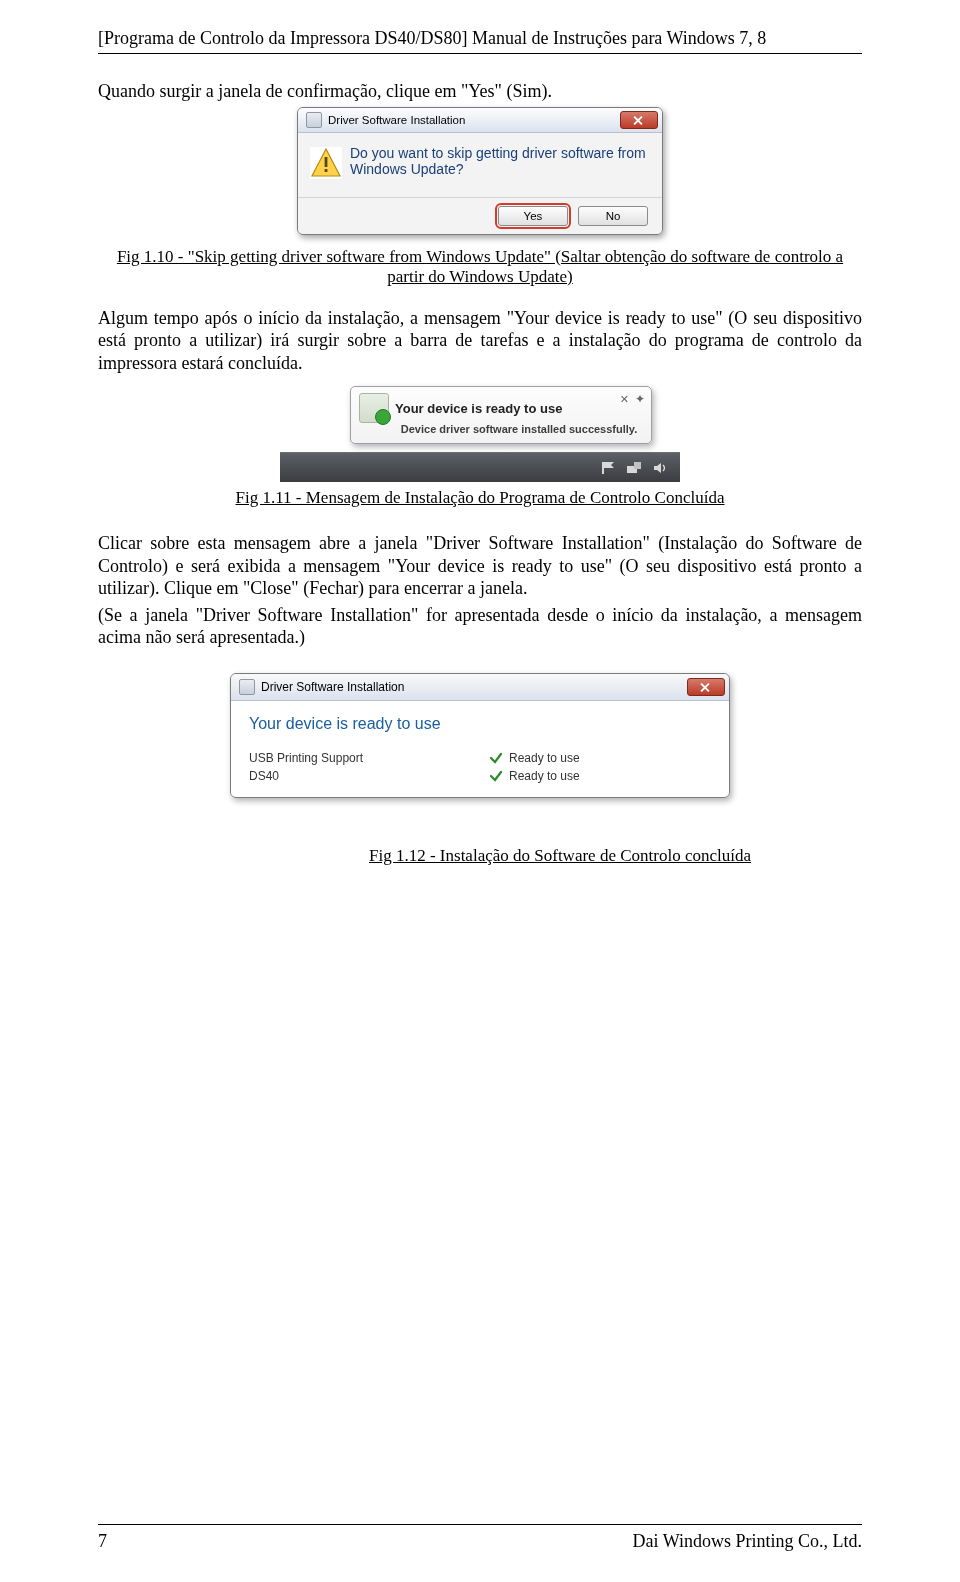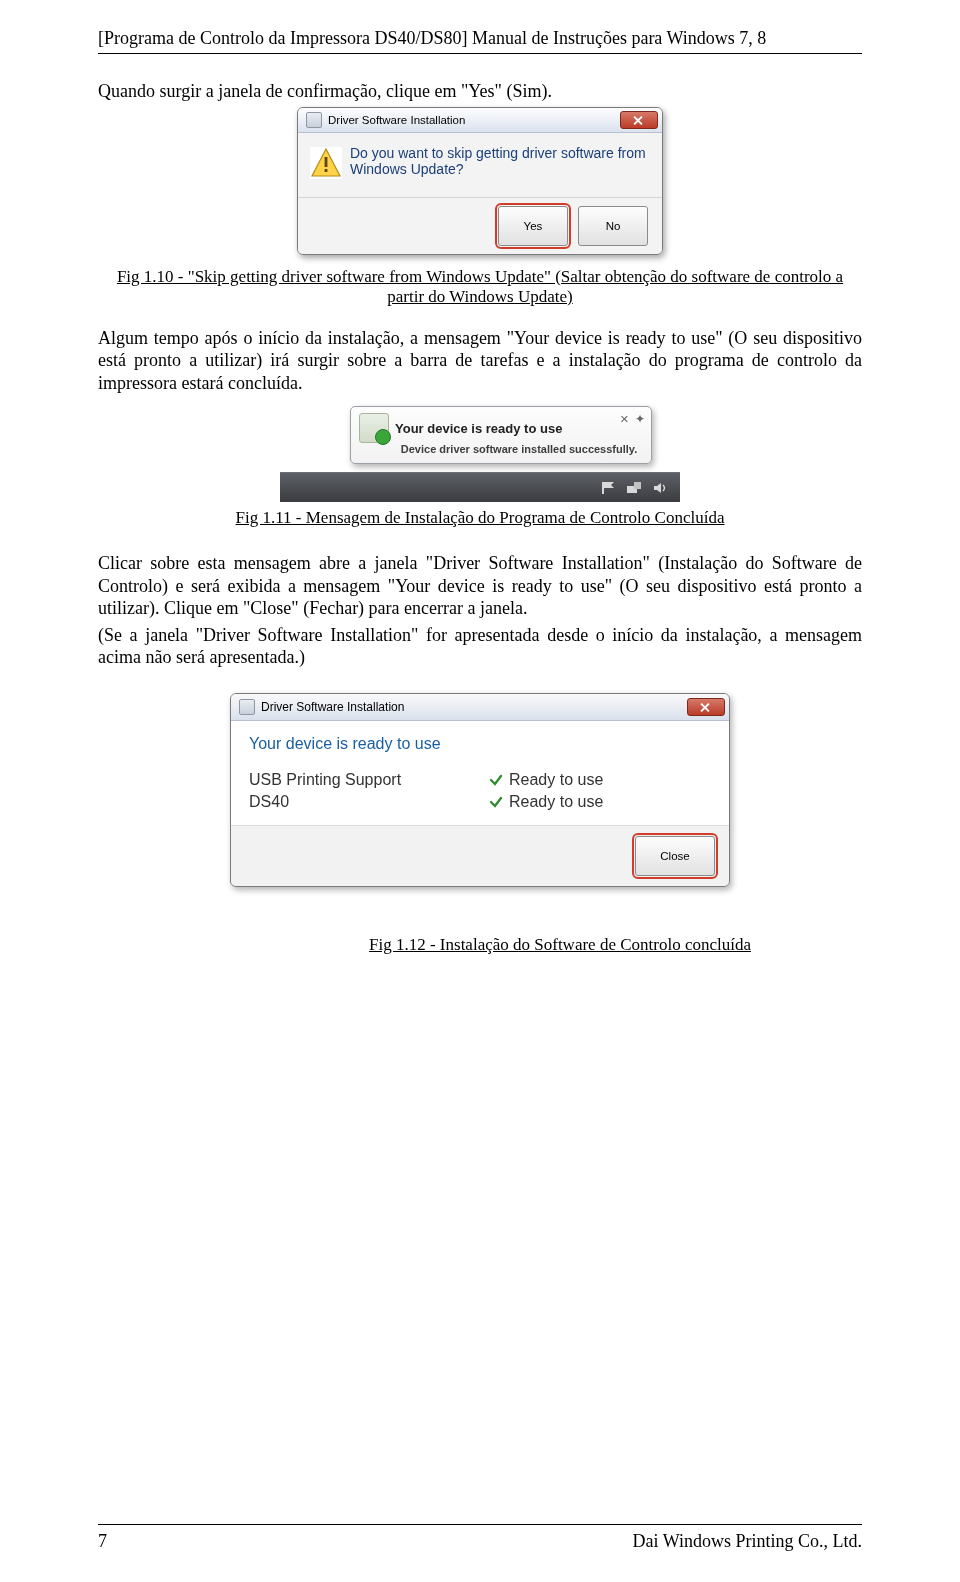--- a/index.html
+++ b/index.html
@@ -83,21 +83,21 @@
   .warn-icon svg { width:32px; height:32px; }
   .dlg1-head {
     color: #1a3f7a; font-size:14px; font-weight:400; margin-bottom:10px;
   }
   .dlg1-para { color:#3d3d3d; font-size:11px; line-height:1.3; }
   .dlg1-buttons {
     background:#f3f3f3; border-top:1px solid #d5d5d5;
     display:flex; justify-content:flex-end; gap:10px; padding:8px 14px;
   }
   .dlg-btn {
-    min-width:70px; height:40px; font-family:"Segoe UI",Arial,sans-serif;
+    min-width:70px; height:20px; font-family:"Segoe UI",Arial,sans-serif;
     font-size:11.5px; border:1px solid #8a8a8a; border-radius:3px;
     background: linear-gradient(#fdfdfd,#e1e1e1);
     display:flex; align-items:center; justify-content:center;
   }
   .dlg-btn.highlight {
     outline: 2px solid #d23c2a;
     outline-offset: 1px;
   }
   
   .taskbar-wrap { text-align:center; margin: 12px 0 6px 0; }
@@ -160,21 +160,21 @@
     padding:4px 4px 4px 8px;
     background: linear-gradient(#faf9fa,#dae1ed);
     border-bottom:1px solid #b8c1d0;
     font-size:12px;
   }
   .dlg3-title-left { display:flex; align-items:center; gap:6px; }
   .dlg3-body {
     background:#fff; padding:14px 18px 12px 18px;
   }
   .dlg3-head { color:#1a5fa0; font-size:16px; margin-bottom:16px; }
-  .dlg3-row { display:grid; grid-template-columns:240px 20px 1fr; align-items:center; font-size:16px; color:#333; padding:2px 0; }
+  .dlg3-row { display:grid; grid-template-columns:240px 20px 1fr; align-items:center; font-size:12px; color:#333; padding:2px 0; }
   .check {
     width:14px; height:14px;
   }
   .check svg { width:14px; height:14px; }
   .dlg3-buttons {
     background:#f2f2f2; border-top:1px solid #ddd;
     display:flex; justify-content:flex-end; padding:10px 14px;
   }
   .footer {
     position:absolute; bottom:30px; left:98px; right:98px;
@@ -286,23 +286,20 @@
         <span>Ready to use</span>
       </div>
       <div class="dlg3-row">
         <span>DS40</span>
         <span class="check"><svg viewBox="0 0 14 14">
               <path d="M2 7 L6 11 L12 3" stroke="#2e8a2e" stroke-width="2.2" fill="none" stroke-linecap="round"></path>
             </svg></span>
         <span>Ready to use</span>
       </div>
     </div>
-    <div class="dlg3-buttons">
-      <div class="dlg-btn highlight" style="min-width:80px">Close</div>
-    </div>
   </div>
 </div>
 
 <div class="caption caption-112">Fig 1.12 - Instalação do Software de Controlo concluída</div>
 
 <div class="footer">
   <span>7</span>
   <span>Dai Windows Printing Co., Ltd.</span>
 </div>
 

